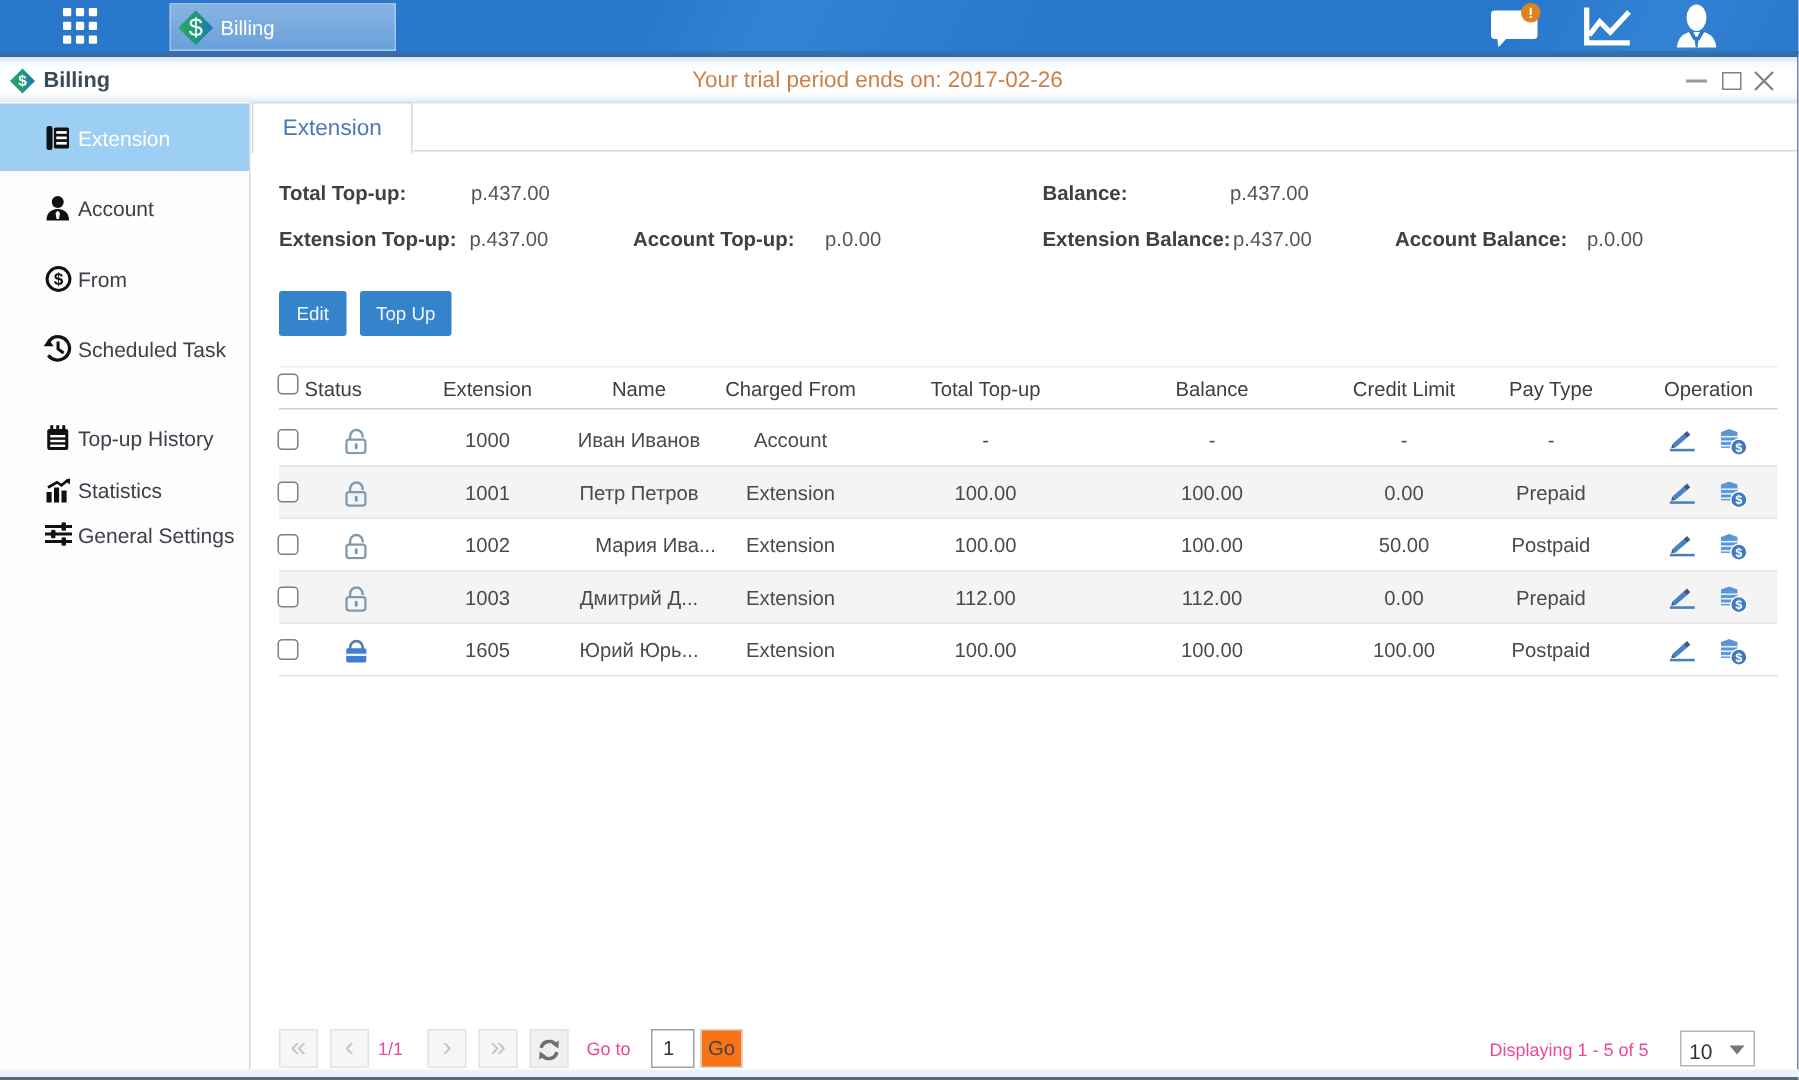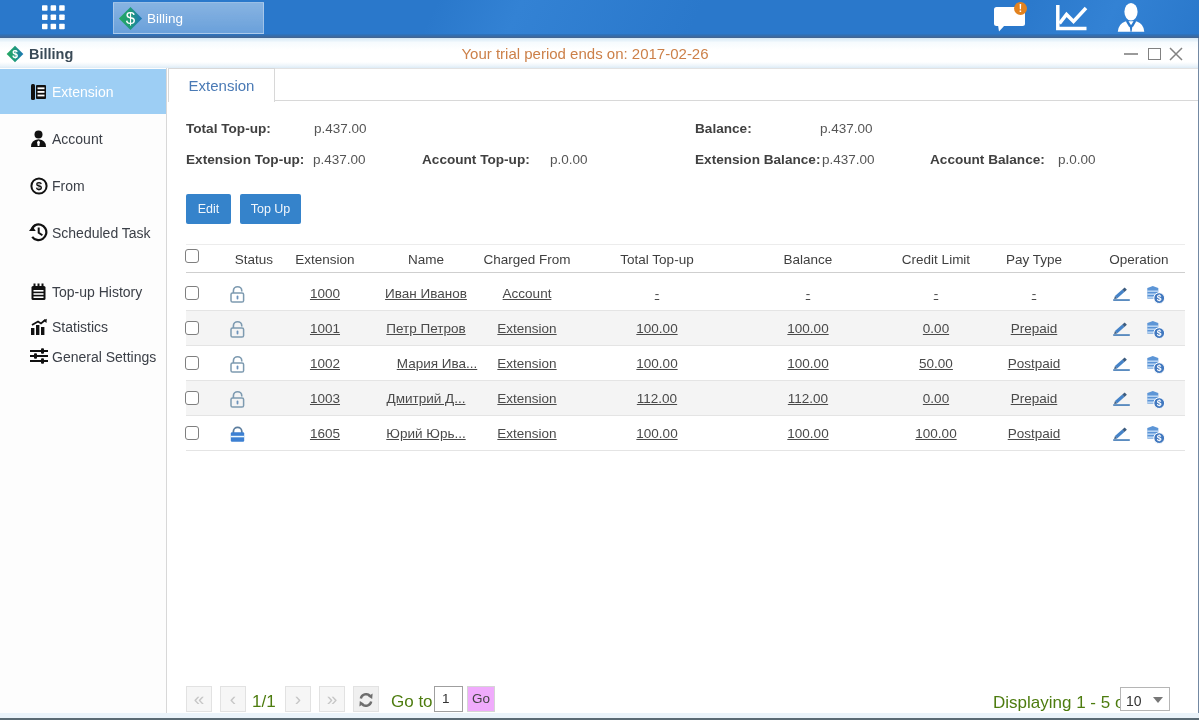--- a/index.html
+++ b/index.html
@@ -40,28 +40,28 @@
 .val { position:absolute; font-size:13.5px; color:#555; white-space:nowrap; }
 
 
 .btn { position:absolute; top:194px; height:30px; background:#3583cb; color:#f0f6fc; font-size:12.5px; text-align:center; line-height:30px; border-radius:2px; }
 .hdr { position:absolute; top:244px; height:29px; font-size:13.5px; color:#3f3f3f; }
 #hdrline1 { position:absolute; left:186px; top:244px; width:999px; height:1px; background:#ececec; }
 #hdrline2 { position:absolute; left:186px; top:272px; width:999px; height:1px; background:#cfcfcf; }
 .row { position:absolute; left:186px; width:999px; height:35px; }
 .row.alt { background:#f4f4f4; }
 .rowline { position:absolute; left:186px; width:999px; height:1px; background:#e4e4e4; }
-.cell { position:absolute; top:0; height:35px; line-height:35px; padding-top:1px; font-size:13.5px; color:#4a4a4a; text-align:center; white-space:nowrap;text-decoration:underline; }
+.cell { position:absolute; top:0; height:35px; line-height:35px; padding-top:1px; font-size:13.5px; color:#4a4a4a; text-align:center; white-space:nowrap; }
 .cbx { position:absolute; width:14px; height:14px; border:1.3px solid #7f7f7f; border-radius:3px; background:#fff; }
 
 
 .pbtn { position:absolute; top:686px; width:26px; height:26px; background:#f6f6f6; border:1px solid #e2e2e2; color:#c6c6c6; font-size:19px; text-align:center; line-height:23px; }
-.ptext { position:absolute; font-size:17px; color:#4d7c0f; }
+.ptext { position:absolute; font-size:12px; color:#ec4899; }
 #goinput { position:absolute; left:434px; top:686px; width:29px; height:26px; border:1px solid #9f9f9f; background:#fff; font-size:13.5px; color:#333; padding-left:7px; line-height:24px; }
-#gobtn { position:absolute; left:467px; top:686px; width:28px; height:26px; background:#f0abfc; border:1px solid #d5d5d5; color:#444; font-size:13.5px; text-align:center; line-height:24px; }
+#gobtn { position:absolute; left:467px; top:686px; width:28px; height:26px; background:#f97316; border:1px solid #d5d5d5; color:#444; font-size:13.5px; text-align:center; line-height:24px; }
 #pagesel { position:absolute; left:1120px; top:687px; width:50px; height:24px; border:1px solid #b5b5b5; background:#fff; }
 #pagesel span { position:absolute; left:5px; top:5px; font-size:14px; color:#333; }
 #pagesel .tri { position:absolute; right:6px; top:9px; width:0; height:0; border-left:5.5px solid transparent; border-right:5.5px solid transparent; border-top:6px solid #777; }
 
 
 #bstrip1 { position:absolute; left:0; top:713px; width:1199px; height:5px; background:#eaf3fa; }
 #bstrip2 { position:absolute; left:0; top:718px; width:1199px; height:2px; background:#5a6a74; }
 </style>
 </head>
 <body>
@@ -221,21 +221,21 @@
 <div class="val" style="left:822px;top:152px">p.437.00</div>
 <div class="lab" style="left:930px;top:152px">Account Balance:</div>
 <div class="val" style="left:1058px;top:152px">p.0.00</div>
 
 <div class="btn" style="left:186px;width:45px">Edit</div>
 <div class="btn" style="left:240px;width:61px">Top Up</div>
 
 <div id="hdrline1"></div>
 <div id="hdrline2"></div>
 <div class="cbx" style="left:185px;top:249px"></div>
-<div class="hdr" style="left:203px;top:252px;width:70px;text-align:right">Status</div>
+<div class="hdr" style="left:203px;top:252px;width:70px;text-align:left">Status</div>
 <div class="hdr" style="left:285px;top:252px;width:80px;text-align:center">Extension</div>
 <div class="hdr" style="left:386px;top:252px;width:80px;text-align:center">Name</div>
 <div class="hdr" style="left:477px;top:252px;width:100px;text-align:center">Charged From</div>
 <div class="hdr" style="left:607px;top:252px;width:100px;text-align:center">Total Top-up</div>
 <div class="hdr" style="left:758px;top:252px;width:100px;text-align:center">Balance</div>
 <div class="hdr" style="left:886px;top:252px;width:100px;text-align:center">Credit Limit</div>
 <div class="hdr" style="left:984px;top:252px;width:100px;text-align:center">Pay Type</div>
 <div class="hdr" style="left:1089px;top:252px;width:100px;text-align:center">Operation</div>
 
 <div id="rows">

